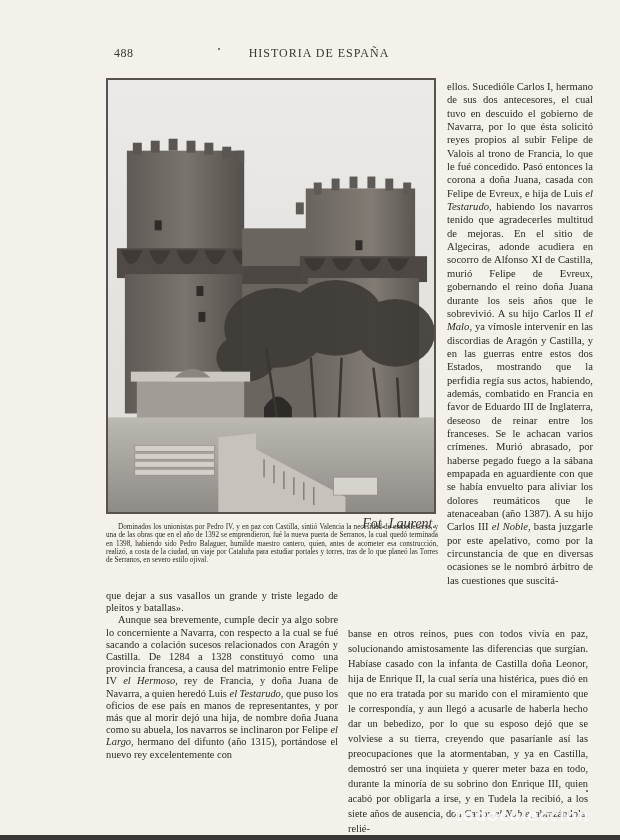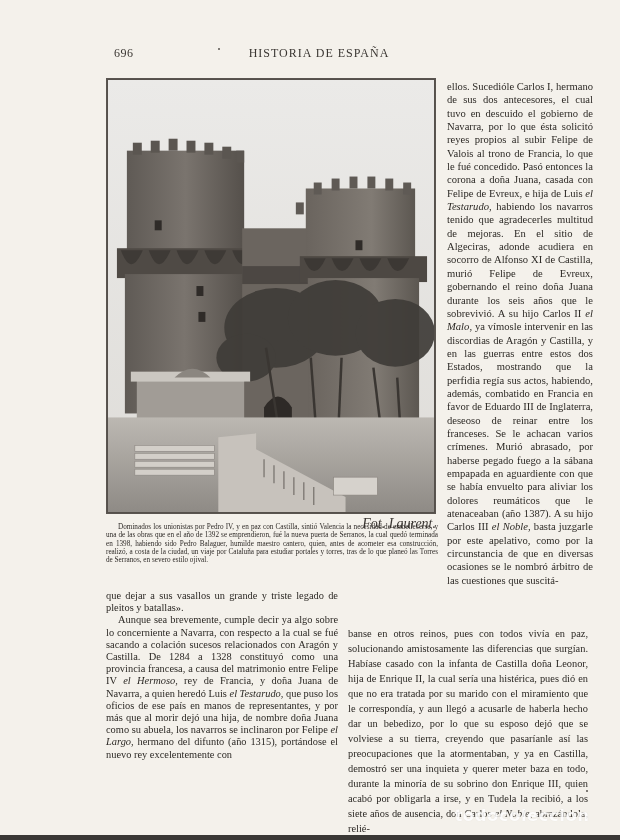--- a/index.html
+++ b/index.html
@@ -65,21 +65,21 @@
   }
   .bottom-edge { position: absolute; left: 0; right: 0; bottom: 0; height: 5px; background: #3a3835; }
   .speck { position: absolute; width: 2px; height: 2px; border-radius: 50%; background: #5a5550; }
 </style>
 </head>
 <body>
 
 <div class="page">
 
   <div class="header">
-    <span class="pagenum">696</span>
+    <span class="pagenum">488</span>
     <span class="running">HISTORIA DE ESPAÑA</span>
   </div>
 
   <div class="figure">
     <div class="photo">
       <svg viewBox="0 0 330 436" preserveAspectRatio="none">
         <defs>
           <linearGradient id="sky" x1="0" y1="0" x2="0" y2="1">
             <stop offset="0" stop-color="#ebeae8"></stop>
             <stop offset="1" stop-color="#dedcd8"></stop>

